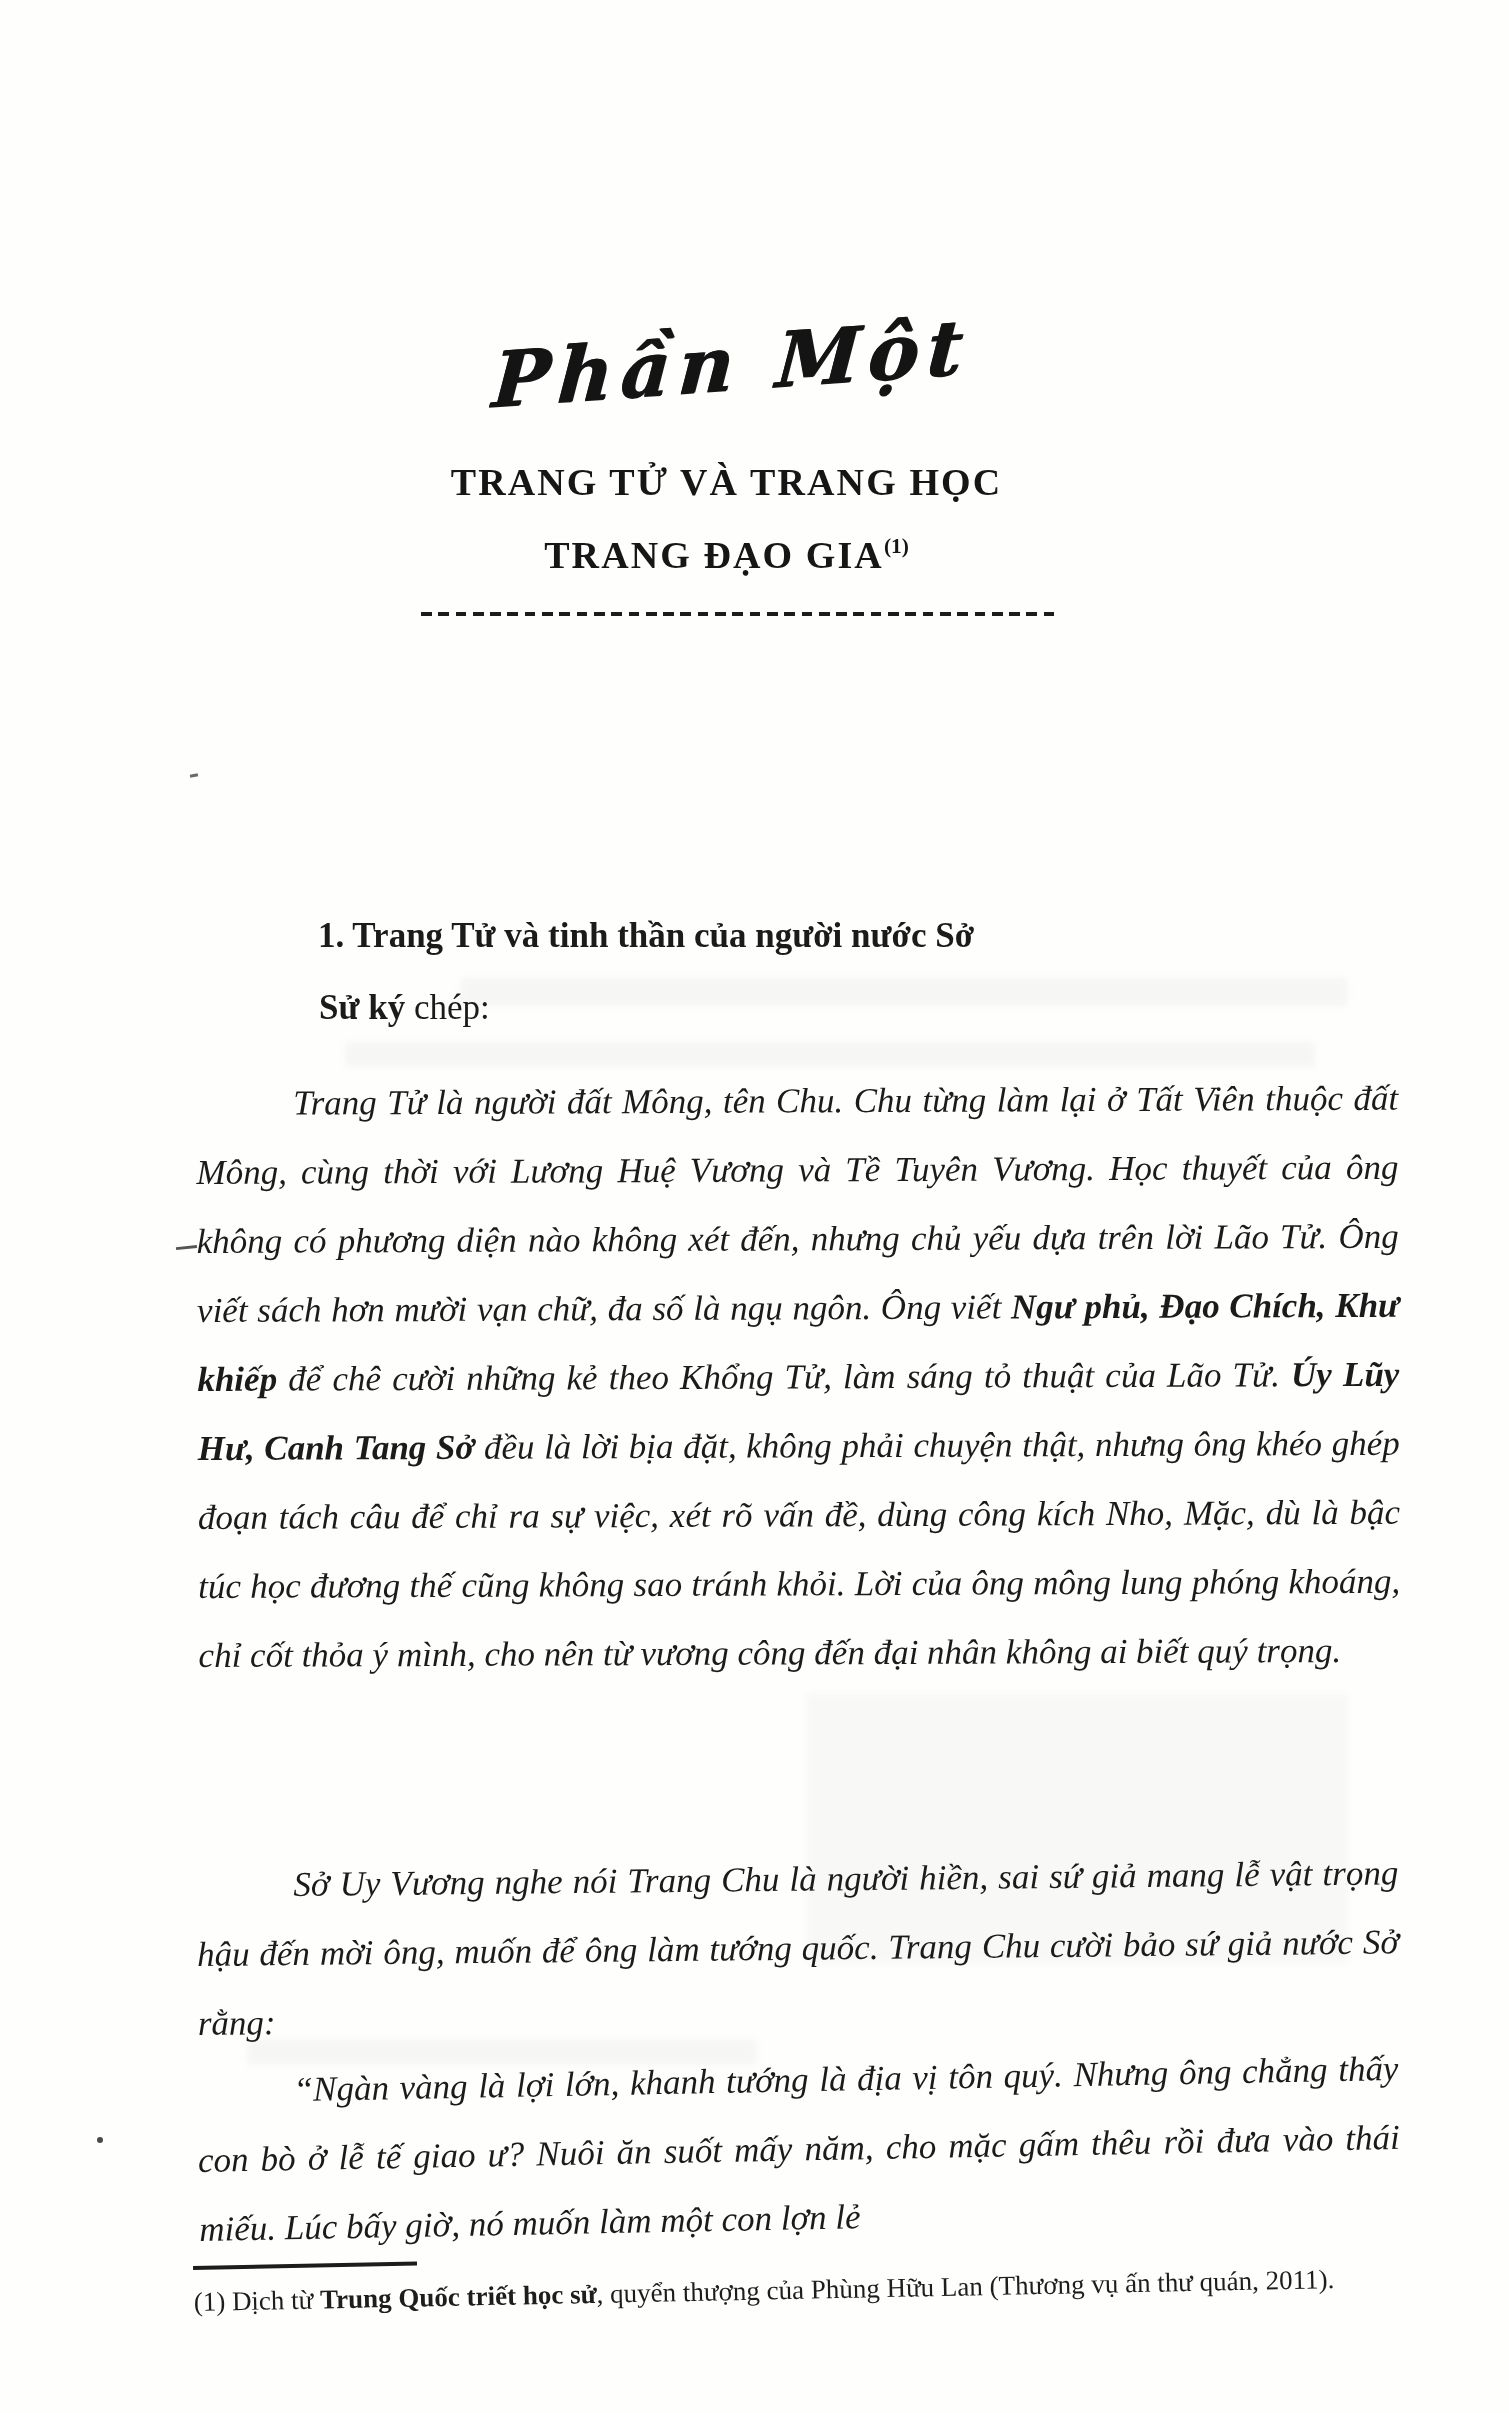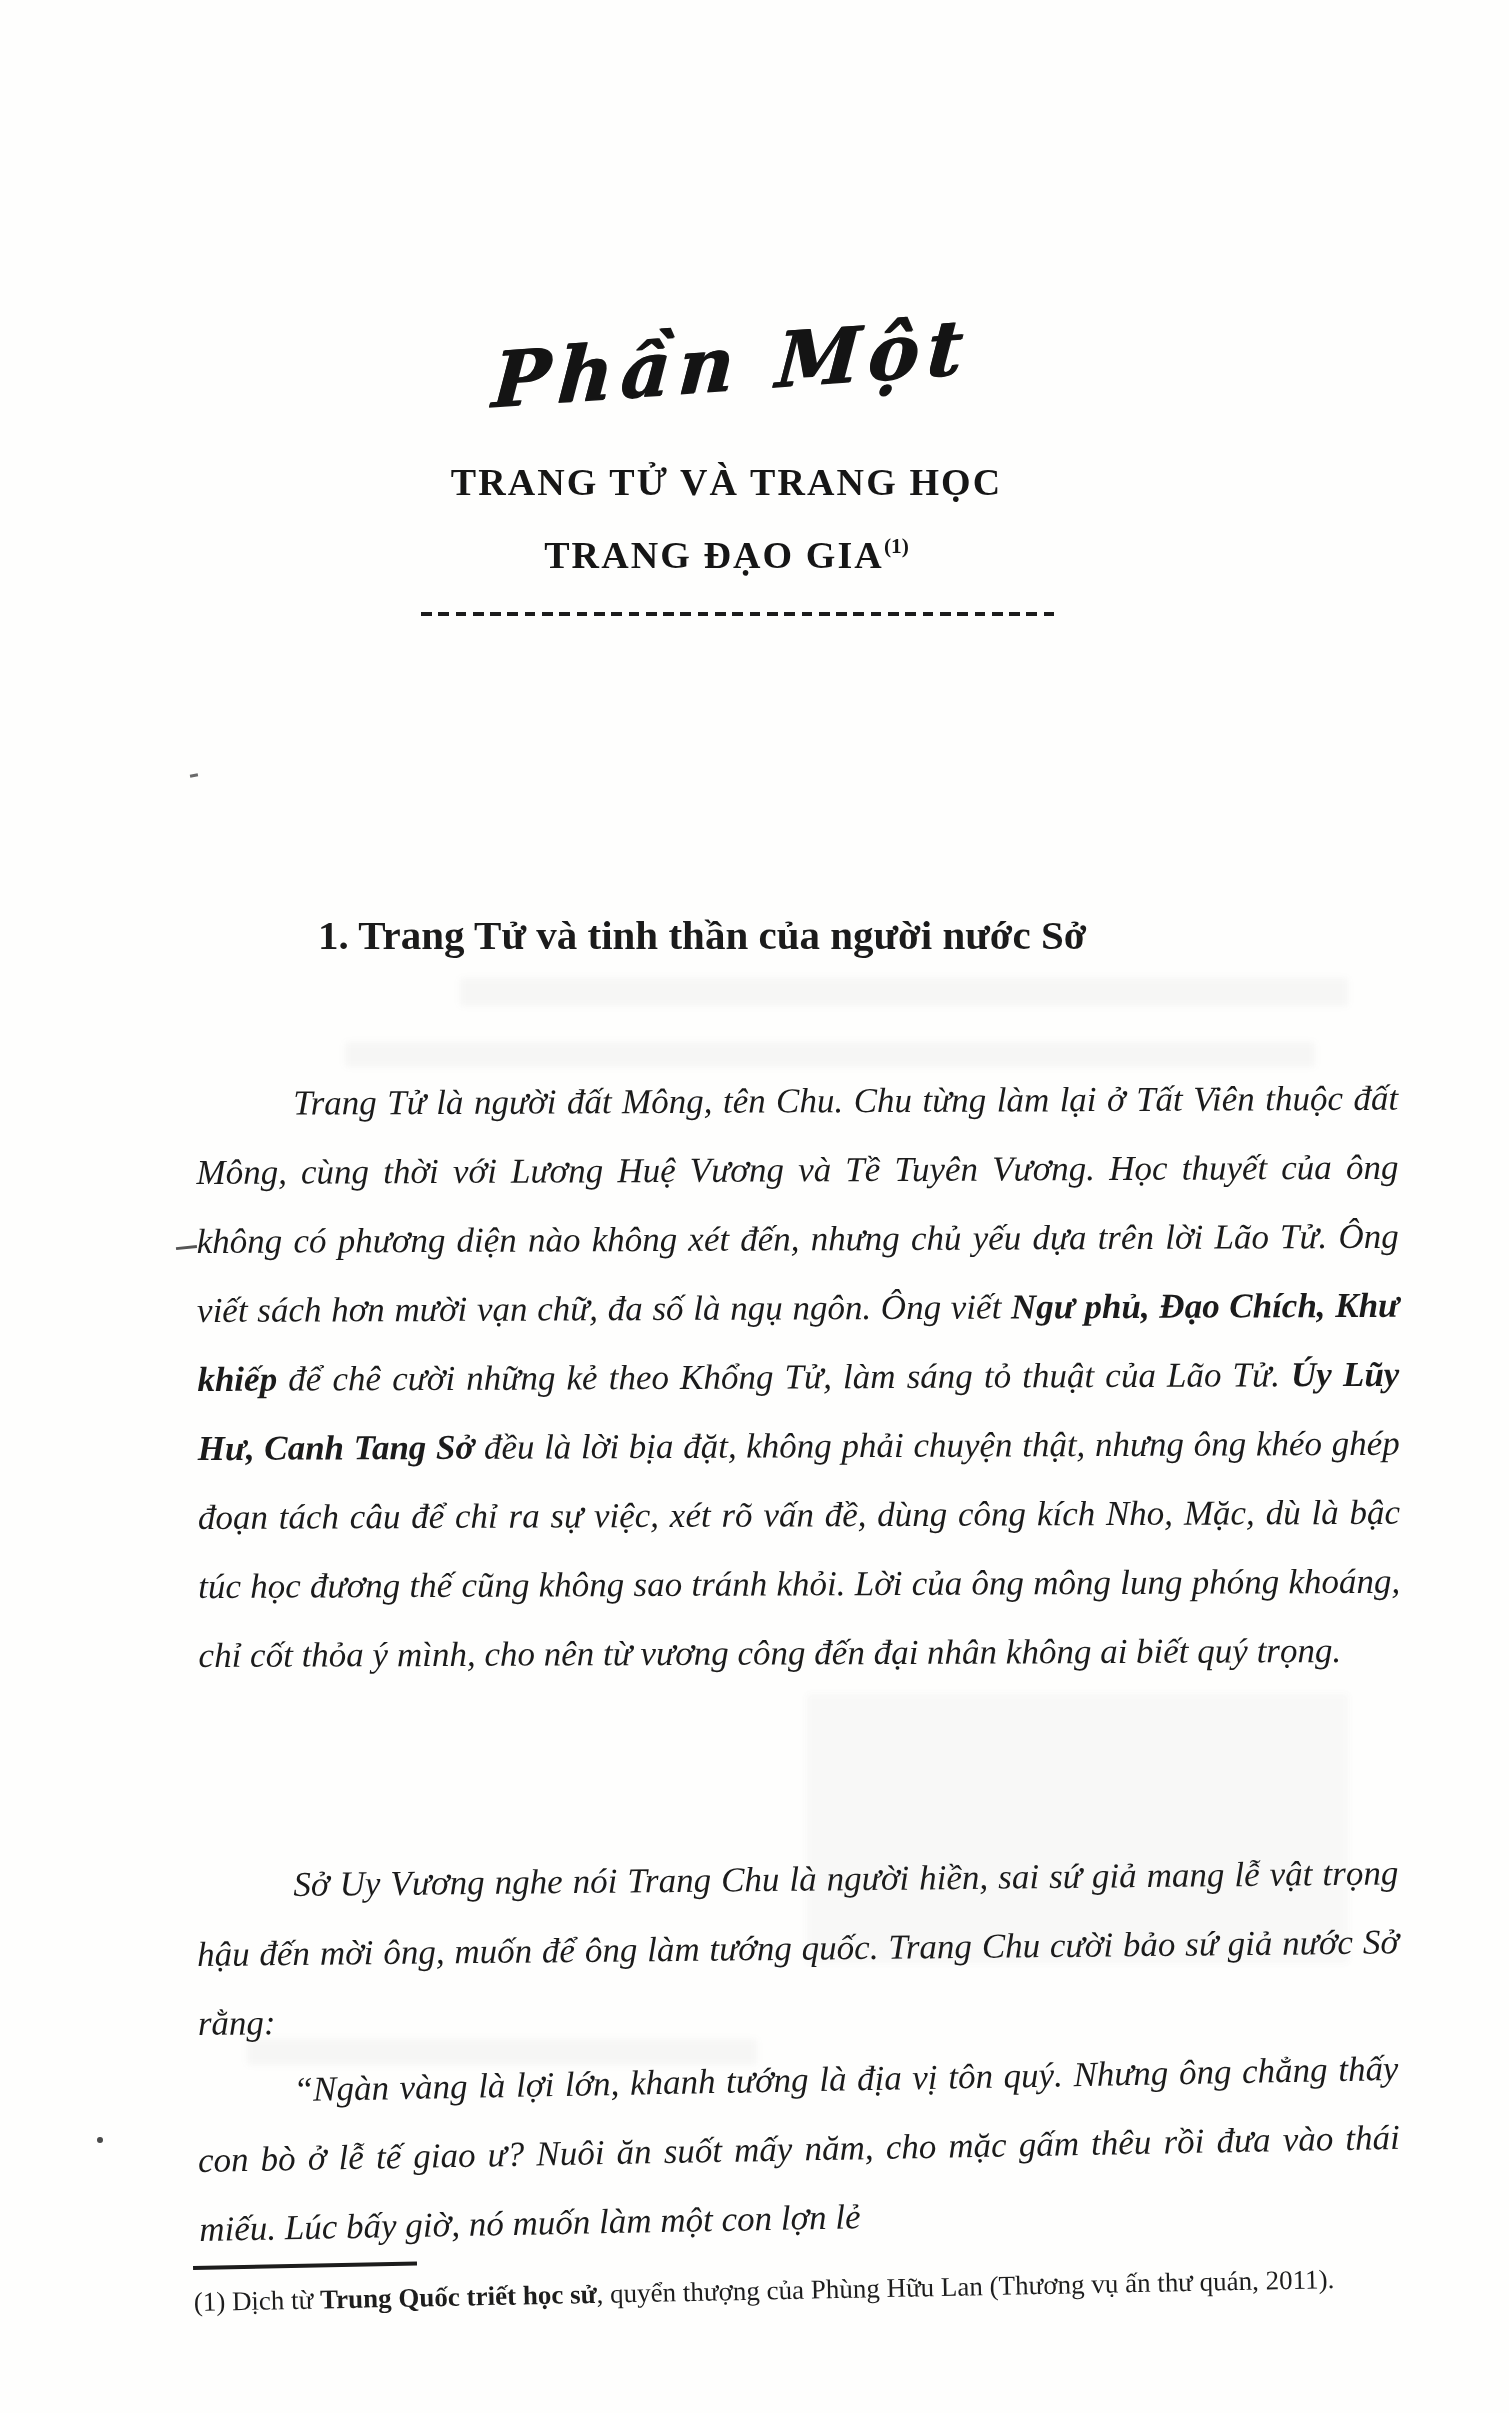--- a/index.html
+++ b/index.html
@@ -72,21 +72,21 @@
     left: 196px;
     width: 1202px;
     font-size: 35px;
     line-height: 69px;
     color: #1b1b1b;
   }
   .section-heading {
     top: 901px;
     padding-left: 122px;
     font-weight: bold;
-    font-size: 41px;
+    font-size: 35px;
   }
   .lead-line {
     top: 973px;
     padding-left: 123px;
   }
   .lead-bold { font-weight: bold; }
   .para {
     font-style: italic;
     text-align: justify;
     text-indent: 97px;
@@ -150,20 +150,21 @@
 
   <div class="title-wrap">
     <div class="title-line">TRANG TỬ VÀ TRANG HỌC</div>
     <div class="title-line"><span>TRANG ĐẠO GIA</span><span class="fn-ref">(1)</span></div>
   </div>
 
   <div class="dash-sep"></div>
 
   <div class="block section-heading">1. Trang Tử và tinh thần của người nước Sở</div>
 
+  <div class="block lead-line"><span class="lead-bold">Sử ký</span><span> chép:</span></div>
 
   <div class="block para para-1"><span>Trang Tử là người đất Mông, tên Chu. Chu từng làm lại ở Tất Viên thuộc đất Mông, cùng thời với Lương Huệ Vương và Tề Tuyên Vương. Học thuyết của ông không có phương diện nào không xét đến, nhưng chủ yếu dựa trên lời Lão Tử. Ông viết sách hơn mười vạn chữ, đa số là ngụ ngôn. Ông viết </span><span class="b">Ngư phủ, Đạo Chích, Khư khiếp</span><span> để chê cười những kẻ theo Khổng Tử, làm sáng tỏ thuật của Lão Tử. </span><span class="b">Úy Lũy Hư, Canh Tang Sở</span><span> đều là lời bịa đặt, không phải chuyện thật, nhưng ông khéo ghép đoạn tách câu để chỉ ra sự việc, xét rõ vấn đề, dùng công kích Nho, Mặc, dù là bậc túc học đương thế cũng không sao tránh khỏi. Lời của ông mông lung phóng khoáng, chỉ cốt thỏa ý mình, cho nên từ vương công đến đại nhân không ai biết quý trọng.</span></div>
 
   <div class="block para para-2">Sở Uy Vương nghe nói Trang Chu là người hiền, sai sứ giả mang lễ vật trọng hậu đến mời ông, muốn để ông làm tướng quốc. Trang Chu cười bảo sứ giả nước Sở rằng:</div>
 
   <div class="block para para-3">“Ngàn vàng là lợi lớn, khanh tướng là địa vị tôn quý. Nhưng ông chẳng thấy con bò ở lễ tế giao ư? Nuôi ăn suốt mấy năm, cho mặc gấm thêu rồi đưa vào thái miếu. Lúc bấy giờ, nó muốn làm một con lợn lẻ</div>
 
   <div class="footnote">
     <div class="fn-rule"></div>
     <div><span>(1) Dịch từ </span><span class="fn-bold">Trung Quốc triết học sử</span><span>, quyển thượng của Phùng Hữu Lan (Thương vụ ấn thư quán, 2011).</span></div>

